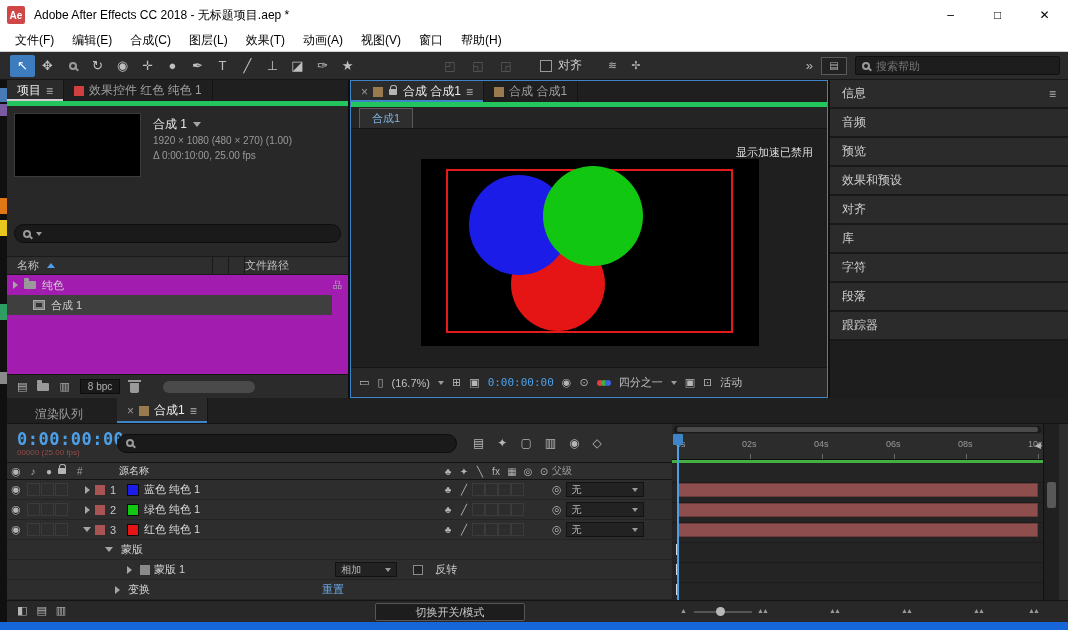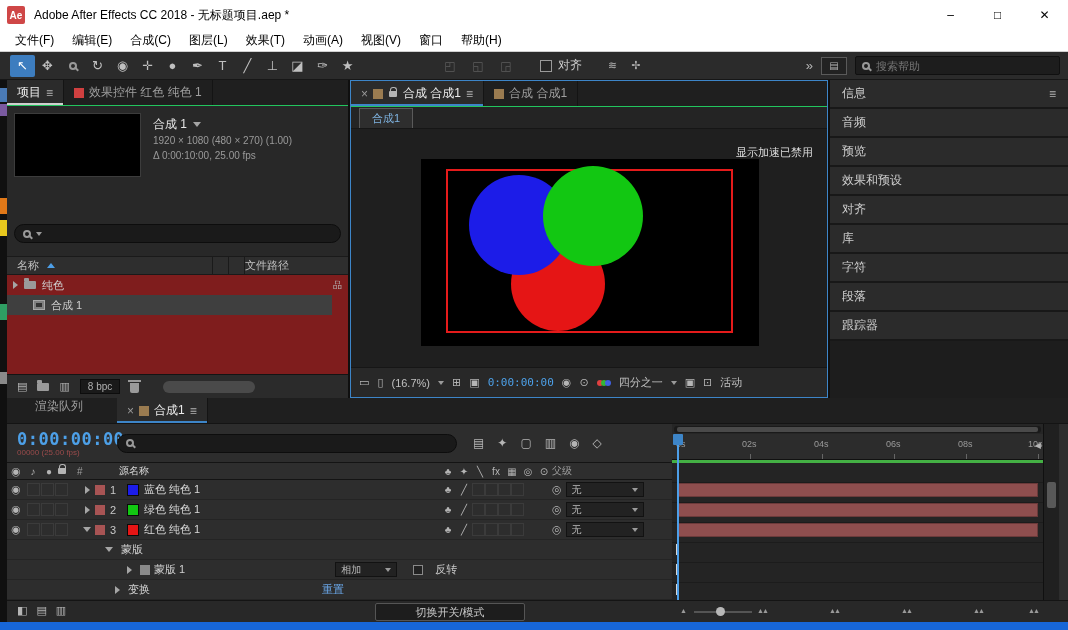--- a/index.html
+++ b/index.html
@@ -48,40 +48,40 @@
 .rgbdots{display:flex;flex:none}
 .rgbdots i{width:6px;height:6px;border-radius:50%;display:block}
 .rgbdots i:nth-child(1){background:#e04040}
 .rgbdots i:nth-child(2){background:#35b535;margin-left:-2px}
 .rgbdots i:nth-child(3){background:#4060e0;margin-left:-2px}
 .ham{color:#b5b5b5;font-size:12px}
 .ico{color:#b5b5b5;font-size:11px;line-height:1;flex:none}
 
 
 .panel{position:absolute;background:#282828}
-.tabbar{height:26px;background:#1f1f1f;display:flex;align-items:stretch;border-bottom:1px solid #22c55e}
+.tabbar{height:26px;background:#1f1f1f;display:flex;align-items:stretch;border-bottom:5px solid #22c55e}
 .tab{display:flex;align-items:center;gap:5px;padding:0 10px;color:#9f9f9f;border-right:1px solid #141414;font-size:12px}
 .tab.active{background:#2b2b2b;color:#ececec}
 .tab.active.u-light{box-shadow:inset 0 -2px 0 #cfcfcf}
 .tab.active.u-blue{box-shadow:inset 0 -2px 0 #3d85c8}
 .tab-close{color:#9a9a9a;font-size:12px}
 
 
 .project{left:7px;top:80px;width:341px;height:318px}
 .proj-info{position:absolute;left:0;top:26px;right:0;height:80px;display:flex;padding:7px}
 .thumb{width:127px;height:64px;background:#000;border:1px solid #3c3c3c;flex:none}
 .meta{padding:2px 0 0 12px;line-height:1.5}
 .comp-name{display:flex;align-items:center;gap:6px;color:#e6e6e6;font-size:12px}
 .meta .dim,.meta .dur{font-size:10px;color:#9a9a9a}
 .proj-search{position:absolute;left:7px;top:144px;width:327px;height:19px;background:#1a1a1a;border:1px solid #0d0d0d;border-radius:10px;display:flex;align-items:center;gap:5px;padding:0 8px}
 .proj-cols{position:absolute;left:0;top:176px;right:0;height:19px;background:#2e2e2e;border-top:1px solid #1a1a1a;border-bottom:1px solid #1a1a1a;display:flex;align-items:center;font-size:11px;color:#c0c0c0}
 .proj-cols .col-name{flex:1;display:flex;align-items:center;padding-left:10px;gap:8px}
 .col-sep{width:16px;height:100%;border-left:1px solid #1a1a1a}
 .col-path{width:104px;border-left:1px solid #1a1a1a;padding-left:0;height:100%;display:flex;align-items:center}
-.proj-rows{position:absolute;left:0;top:195px;right:0;bottom:24px;background:#7f1d1d}
+.proj-rows{position:absolute;left:0;top:195px;right:0;bottom:24px;background:#a21caf}
 .prow{height:20px;display:flex;align-items:center;gap:6px;padding:0 6px;font-size:11px;color:#cfcfcf}
 .prow.selected{background:#3f3f3f;width:calc(100% - 16px)}
 .proj-footer{position:absolute;left:0;bottom:0;right:0;height:24px;background:#2b2b2b;border-top:1px solid #141414;display:flex;align-items:center;gap:10px;padding:0 10px}
 .bpc{background:#1a1a1a;border:1px solid #0d0d0d;border-radius:0;font-size:10px;color:#b0b0b0;padding:1px 7px}
 .pill{width:92px;height:12px;background:#4a4a4a;border-radius:6px;margin-left:14px}
 
 
 .compp{left:350px;top:80px;width:478px;height:318px;border:1px solid #3d85c8}
 .subtabrow{position:absolute;left:0;top:26px;right:0;height:22px;background:#242424;border-bottom:1px solid #161616;display:flex;align-items:flex-end;padding-left:8px}
 .subtab{border:1px solid #5a5a5a;border-bottom:none;background:#2e2e2e;color:#7fb4e2;font-size:11px;padding:2px 12px}
@@ -97,21 +97,21 @@
 .tc-blue{color:#4da0e8;font-family:"DejaVu Sans Mono",monospace;font-size:11px}
 
 
 .rightp{left:830px;top:80px;width:238px;height:318px;background:#1d1d1d}
 .rp-row{height:29px;background:#2b2b2b;border-bottom:2px solid #181818;display:flex;align-items:center;padding:0 12px;color:#cfcfcf;font-size:12px}
 .rp-row .ham{margin-left:auto}
 
 
 .timeline{left:7px;top:398px;width:1061px;height:224px;background:#2d2d2d}
 .tl-tabbar{position:absolute;left:0;top:0;right:0;height:26px;background:#1f1f1f;border-bottom:1px solid #141414;display:flex;align-items:stretch}
-.tl-tab-rq{display:flex;align-items:flex-start;padding:0 14px;margin-left:14px;color:#9f9f9f}
+.tl-tab-rq{display:flex;align-items:flex-end;padding:0 14px;margin-left:14px;color:#9f9f9f}
 .tl-toolbar{position:absolute;left:0;top:26px;width:665px;height:38px;display:flex;align-items:center}
 .tcblock{width:104px;padding-left:10px}
 .tc-big{color:#4da0e8;font-family:"DejaVu Sans Mono",monospace;font-size:17px;font-weight:bold;letter-spacing:0.5px}
 .tc-sub{color:#9a4b4b;font-size:8px;margin-top:-1px}
 .tl-search{width:340px;height:19px;background:#1a1a1a;border:1px solid #0d0d0d;border-radius:10px;display:flex;align-items:center;padding:0 8px;margin-left:6px}
 .tl-icons{display:flex;gap:13px;margin-left:16px}
 .tl-icons .ico{font-size:12px}
 .tl-cols{position:absolute;left:0;top:64px;width:665px;height:18px;background:#2e2e2e;border-top:1px solid #141414;border-bottom:1px solid #141414;display:flex;align-items:center;font-size:10px;color:#9f9f9f}
 .tl-rows{position:absolute;left:0;top:82px;width:665px}
 .trow{height:20px;display:flex;align-items:center;border-bottom:1px solid #242424;background:#2d2d2d;font-size:11px}

